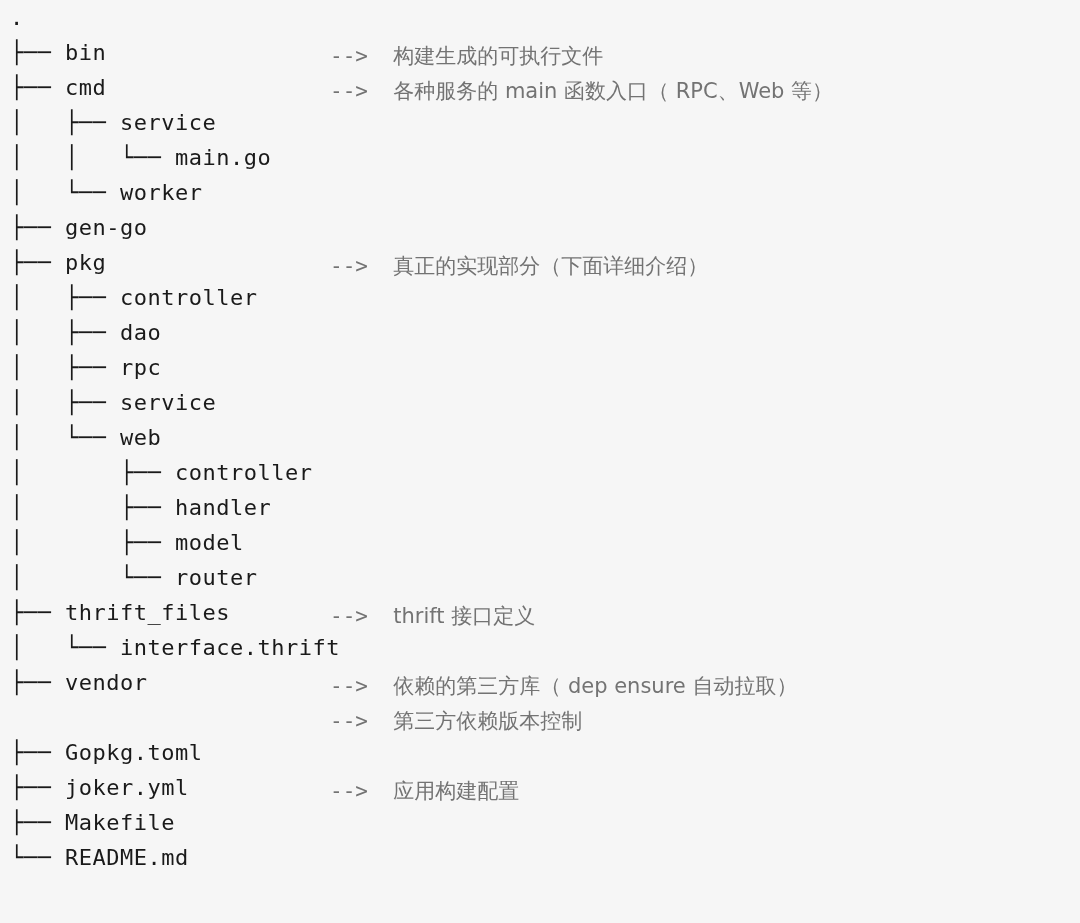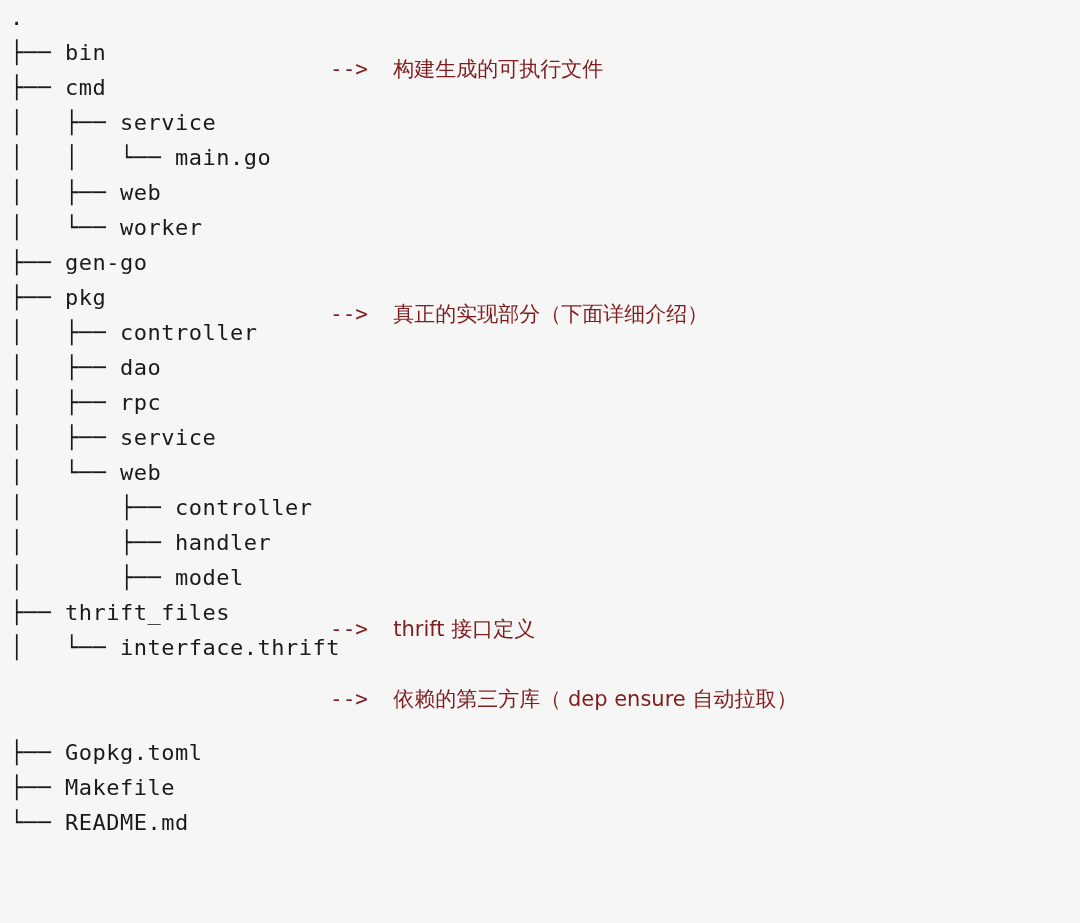--- a/index.html
+++ b/index.html
@@ -38,25 +38,25 @@
     white-space: pre;
     font-family: "DejaVu Sans Mono", "Liberation Mono", monospace;
     font-size: 22px;
     letter-spacing: 0.5px;
     color: #1a1a1a;
   }
 
   .annocol {
     position: absolute;
     left: 330px;
-    top: 17px;
+    top: 4px;
     white-space: pre;
     font-family: "DejaVu Sans Mono", "Liberation Mono", monospace;
     font-size: 21px;
-    color: #7f1d1d;
+    color: #737373;
   }
 
   .annocol .arrow {
     font-family: "DejaVu Sans Mono", "Liberation Mono", monospace;
     letter-spacing: 0px;
   }
 
   .annocol .txt {
     font-family: "DejaVu Sans", "Liberation Sans", sans-serif;
     font-size: 21px;
@@ -65,35 +65,36 @@
   .root-row .treecol {
     font-size: 22px;
   }
 </style>
 </head>
 <body>
 
 <div id="tree">
     <div class="row root-row"><span class="treecol">.</span></div>
     <div class="row"><span class="treecol">├── bin</span><span class="annocol"><span class="arrow">--&gt;</span><span>  </span><span class="txt">构建生成的可执行文件</span></span></div>
-    <div class="row"><span class="treecol">├── cmd</span></div>
+    <div class="row"><span class="treecol">├── cmd</span><span class="annocol"><span class="arrow">--&gt;</span><span>  </span><span class="txt">各种服务的 main 函数入口（ RPC、Web 等）</span></span></div>
     <div class="row"><span class="treecol">│   ├── service</span></div>
     <div class="row"><span class="treecol">│   │   └── main.go</span></div>
-    <div class="row"><span class="treecol">│   ├── web</span></div>
     <div class="row"><span class="treecol">│   └── worker</span></div>
     <div class="row"><span class="treecol">├── gen-go</span></div>
     <div class="row"><span class="treecol">├── pkg</span><span class="annocol"><span class="arrow">--&gt;</span><span>  </span><span class="txt">真正的实现部分（下面详细介绍）</span></span></div>
     <div class="row"><span class="treecol">│   ├── controller</span></div>
     <div class="row"><span class="treecol">│   ├── dao</span></div>
     <div class="row"><span class="treecol">│   ├── rpc</span></div>
     <div class="row"><span class="treecol">│   ├── service</span></div>
     <div class="row"><span class="treecol">│   └── web</span></div>
     <div class="row"><span class="treecol">│       ├── controller</span></div>
     <div class="row"><span class="treecol">│       ├── handler</span></div>
     <div class="row"><span class="treecol">│       ├── model</span></div>
+    <div class="row"><span class="treecol">│       └── router</span></div>
     <div class="row"><span class="treecol">├── thrift_files</span><span class="annocol"><span class="arrow">--&gt;</span><span>  </span><span class="txt">thrift 接口定义</span></span></div>
     <div class="row"><span class="treecol">│   └── interface.thrift</span></div>
-    <div class="row"><span class="annocol"><span class="arrow">--&gt;</span><span>  </span><span class="txt">依赖的第三方库（ dep ensure 自动拉取）</span></span></div>
-    <div class="row"></div>
+    <div class="row"><span class="treecol">├── vendor</span><span class="annocol"><span class="arrow">--&gt;</span><span>  </span><span class="txt">依赖的第三方库（ dep ensure 自动拉取）</span></span></div>
+    <div class="row"><span class="annocol"><span class="arrow">--&gt;</span><span>  </span><span class="txt">第三方依赖版本控制</span></span></div>
     <div class="row"><span class="treecol">├── Gopkg.toml</span></div>
+    <div class="row"><span class="treecol">├── joker.yml</span><span class="annocol"><span class="arrow">--&gt;</span><span>  </span><span class="txt">应用构建配置</span></span></div>
     <div class="row"><span class="treecol">├── Makefile</span></div>
     <div class="row"><span class="treecol">└── README.md</span></div>
   </div>
 
 </body></html>

